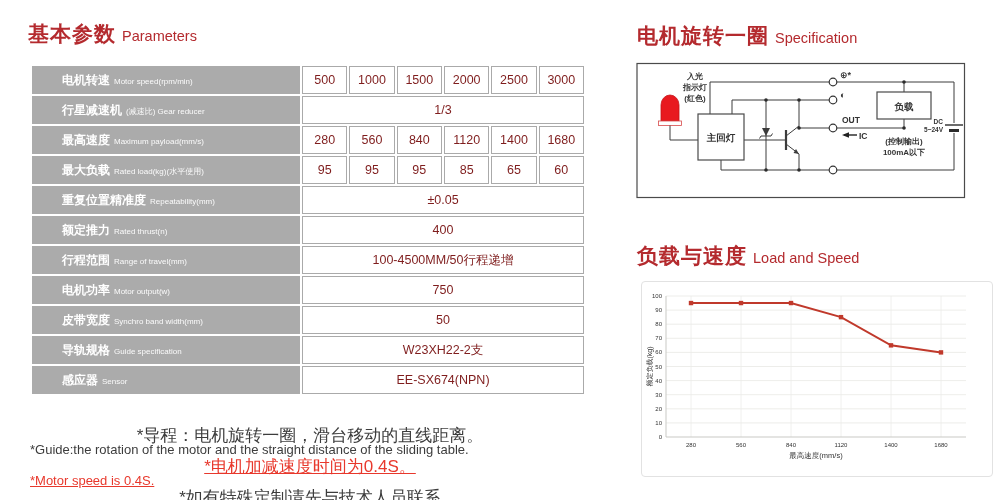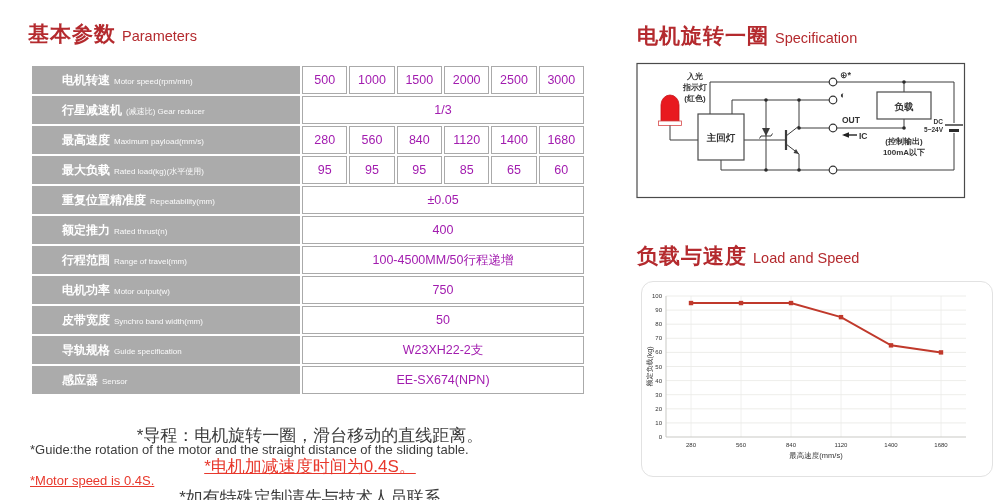--- a/index.html
+++ b/index.html
@@ -11,32 +11,32 @@
   .sec-title .zh { font-size:21px; font-weight:bold; color:#b42a2e; letter-spacing:1px; }
   .sec-title .en { font-size:14.5px; color:#b42a2e; margin-left:6px; }
 
   table.param-table { position:absolute; left:30px; top:64px; width:556px;
     border-collapse:separate; border-spacing:2px; table-layout:fixed; }
   .param-table td { height:28px; vertical-align:middle; }
   .param-table td.lbl { background:#ababab; color:#fff; padding-left:30px;
     font-size:12px; font-weight:bold; white-space:nowrap; overflow:hidden; }
   .param-table td.lbl .en { font-size:8px; font-weight:normal; margin-left:4px; opacity:.95; }
   .param-table td.val { background:#fff; border:1px solid #aaa; text-align:center;
-    font-size:12.5px; color:#a21caf;margin-left:40px; }
+    font-size:12.5px; color:#7f1d1d;margin-left:40px; }
 
   .notes { position:absolute; left:30px; top:429px; width:560px; }
   .note-zh { font-size:17px; color:#3c3c3c; line-height:14px;text-align:center; }
   .note-en { font-size:13px; color:#3c3c3c; line-height:13px; margin-bottom:4px; }
   .note-red { color:#e8382c;text-decoration:underline; }
 
   .wiring-panel { position:absolute; left:636px; top:62px;font-weight:bold; }
   svg text { font-family:"Liberation Sans","DejaVu Sans",sans-serif; fill:#333; }
 
   .chart-panel { position:absolute; left:641px; top:281px; width:352px; height:196px;
-    border:1px solid #e2e2e2; border-radius:12px; background:#fff; }
+    border:1px solid #e2e2e2; border-radius:4px; background:#fff; }
 </style>
 </head>
 <body>
 
 <div class="page">
 
   <div class="sec-title" style="left:28px;top:20px;">
     <span class="zh">基本参数</span><span class="en">Parameters</span>
   </div>
 

